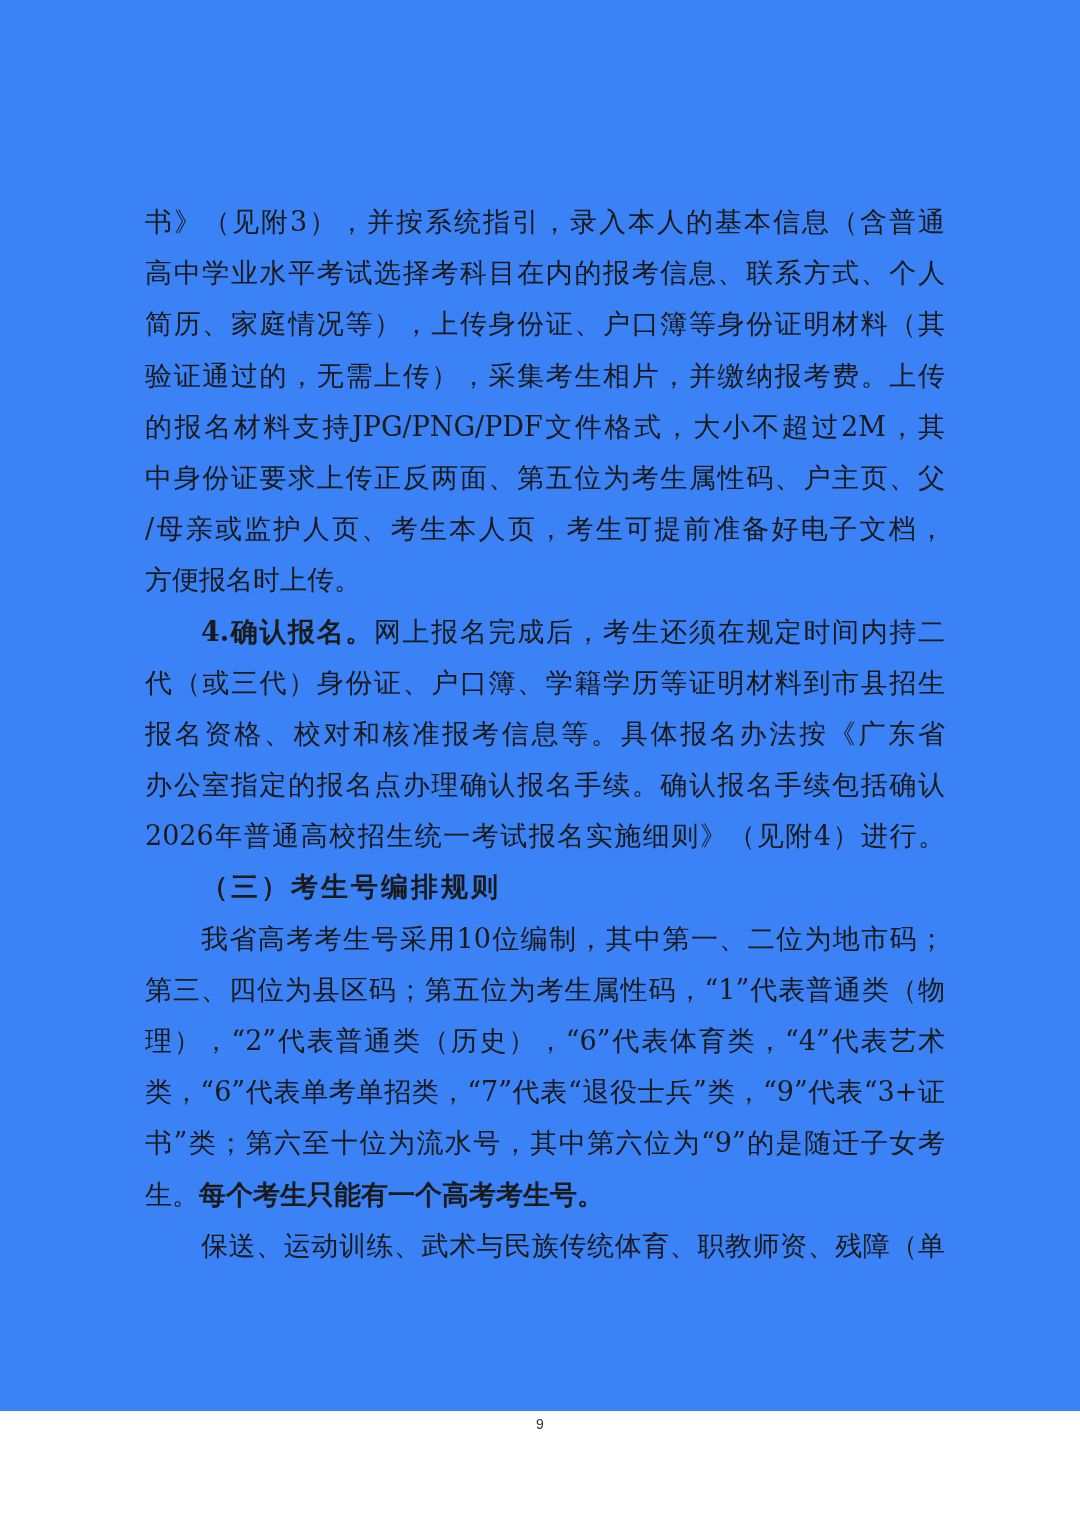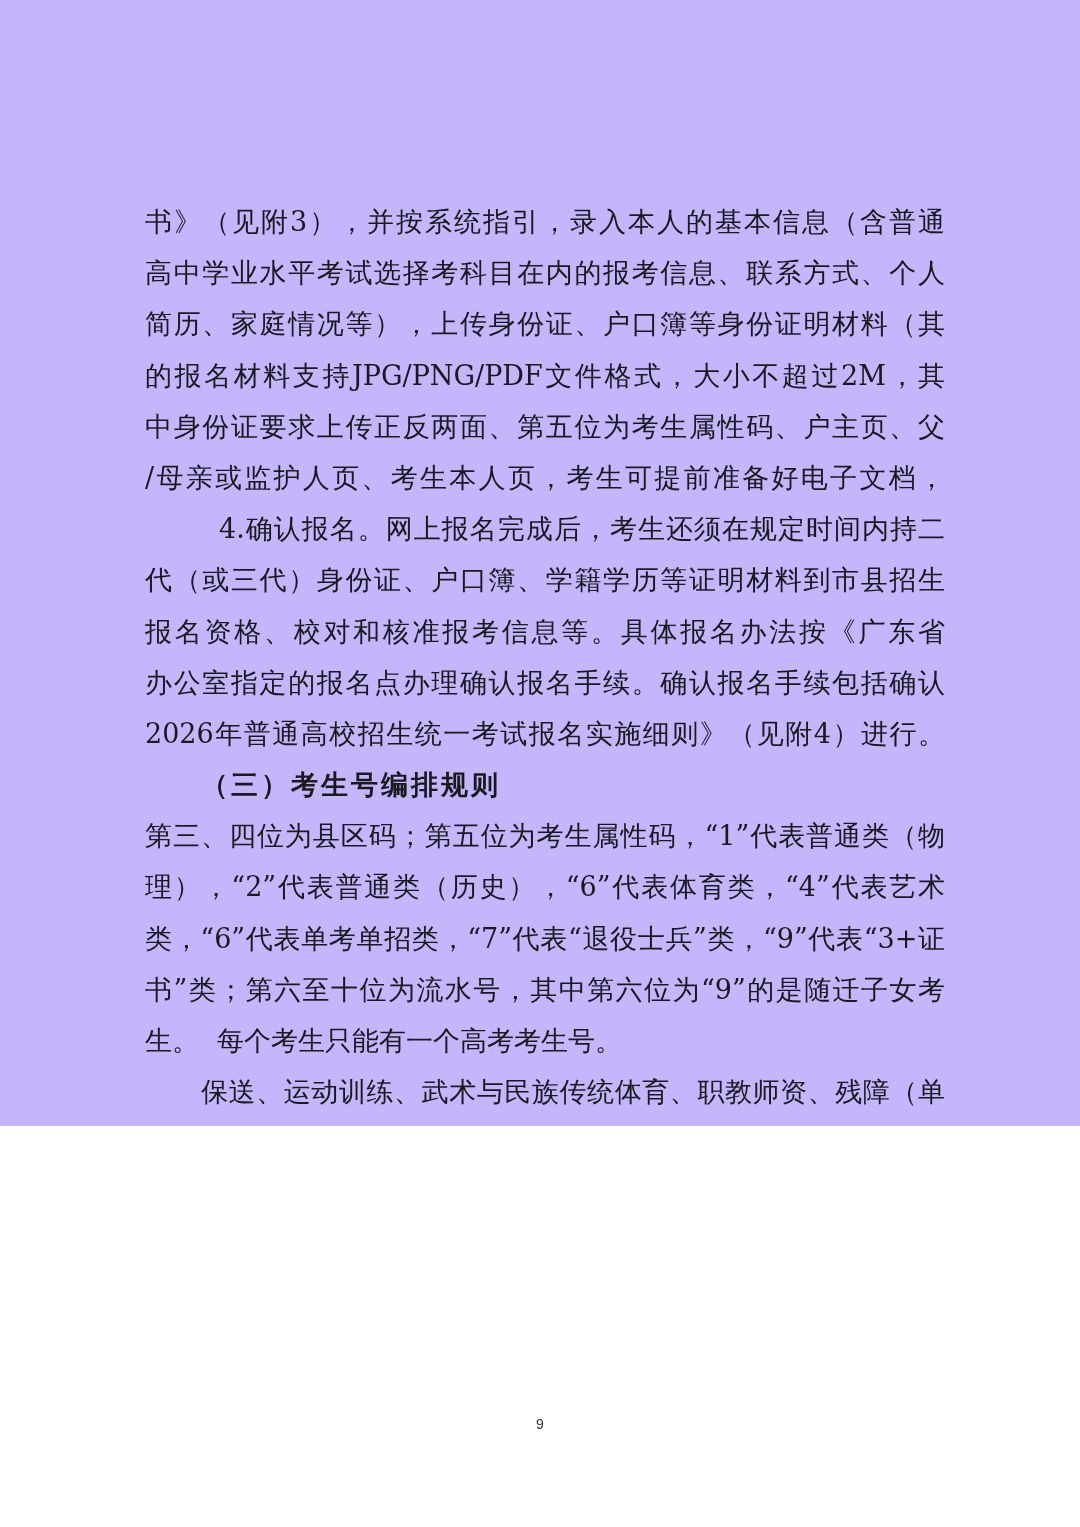--- a/index.html
+++ b/index.html
@@ -13,22 +13,22 @@
     position: relative;
     overflow: hidden;
     font-family: "DejaVu Serif", "Liberation Serif", serif;
     color: #1a1a1a;
   }
   .page {
     position: absolute;
     left: 0;
     top: 0;
     width: 1080px;
-    height: 1126px;
-    background: #c4b5fd;
+    height: 1411px;
+    background: #3b82f6;
   }
   .content {
     position: absolute;
     left: 145px;
     top: 196px;
     width: 800px;
   }
   .line {
     height: 51.2px;
     line-height: 51.2px;
@@ -44,22 +44,21 @@
   .line.indent {
     padding-left: 56px;
   }
   .line.heading {
     padding-left: 56px;
     text-align-last: left;
     letter-spacing: 3px;
     font-weight: bold;
   }
   .bold {
-    font-weight: normal;
-    margin-left: 18px;
+    font-weight: bold;
   }
   .page-number {
     position: absolute;
     left: 0;
     width: 1080px;
     top: 1416px;
     text-align: center;
     font-family: "Liberation Sans", sans-serif;
     font-size: 14px;
     color: #333333;
@@ -67,32 +66,35 @@
 </style>
 </head>
 <body>
 
 <div class="page">
   <div class="content">
 
     <div class="line">书》（见附3），并按系统指引，录入本人的基本信息（含普通</div>
     <div class="line">高中学业水平考试选择考科目在内的报考信息、联系方式、个人</div>
     <div class="line">简历、家庭情况等），上传身份证、户口簿等身份证明材料（其</div>
+    <div class="line">验证通过的，无需上传），采集考生相片，并缴纳报考费。上传</div>
     <div class="line">的报名材料支持JPG/PNG/PDF文件格式，大小不超过2M，其</div>
     <div class="line">中身份证要求上传正反两面、第五位为考生属性码、户主页、父</div>
     <div class="line">/母亲或监护人页、考生本人页，考生可提前准备好电子文档，</div>
+    <div class="line last">方便报名时上传。</div>
 
     <div class="line indent"><span class="bold">4.确认报名。</span><span>网上报名完成后，考生还须在规定时间内持二</span></div>
     <div class="line">代（或三代）身份证、户口簿、学籍学历等证明材料到市县招生</div>
     <div class="line">报名资格、校对和核准报考信息等。具体报名办法按《广东省</div>
     <div class="line">办公室指定的报名点办理确认报名手续。确认报名手续包括确认</div>
     <div class="line">2026年普通高校招生统一考试报名实施细则》（见附4）进行。</div>
 
     <div class="line heading">（三）考生号编排规则</div>
 
+    <div class="line indent">我省高考考生号采用10位编制，其中第一、二位为地市码；</div>
     <div class="line">第三、四位为县区码；第五位为考生属性码，“1”代表普通类（物</div>
     <div class="line">理），“2”代表普通类（历史），“6”代表体育类，“4”代表艺术</div>
     <div class="line">类，“6”代表单考单招类，“7”代表“退役士兵”类，“9”代表“3+证</div>
     <div class="line">书”类；第六至十位为流水号，其中第六位为“9”的是随迁子女考</div>
     <div class="line last"><span>生。</span><span class="bold">每个考生只能有一个高考考生号。</span></div>
 
     <div class="line indent">保送、运动训练、武术与民族传统体育、职教师资、残障（单</div>
   </div>
 
   <div class="page-number">9</div>

